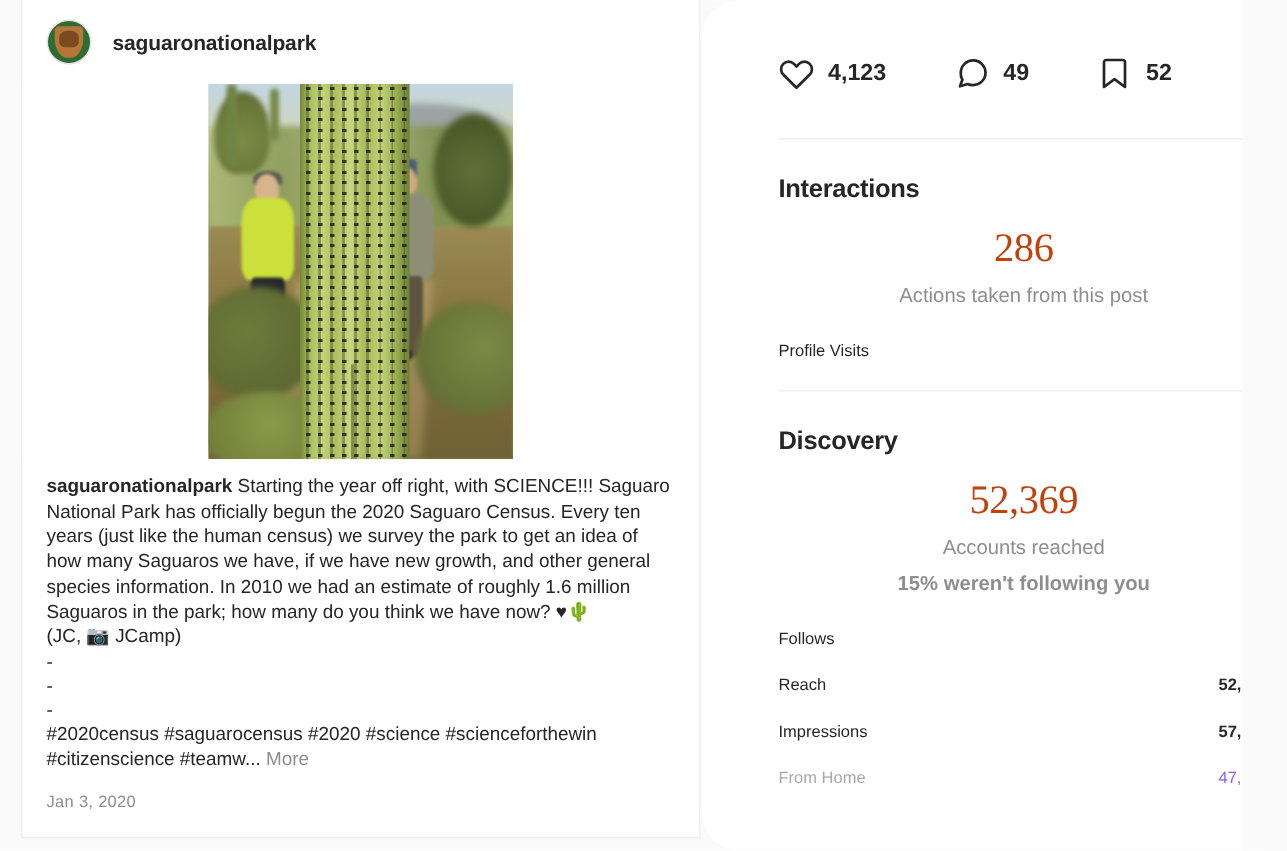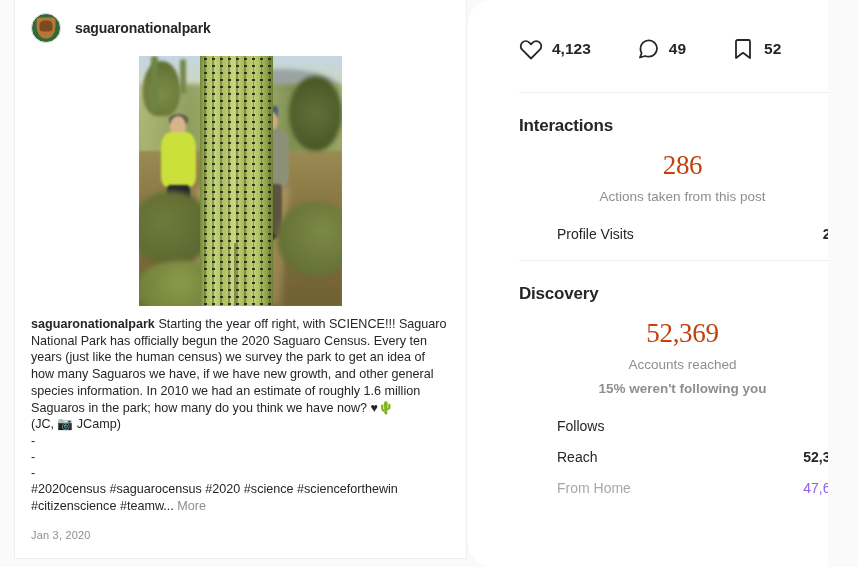--- a/index.html
+++ b/index.html
@@ -181,23 +181,22 @@
   }
   .big-wrap { text-align: center; }
   .big-num {
     font-size: 27px; color: #c2410c; padding-top: 14px; letter-spacing: -.3px; font-family: Liberation Serif, serif;
   }
   .big-sub { font-size: 13.5px; color: #8e8e8e; padding-top: 8px; }
   .big-sub2 { font-size: 13.5px; color: #8e8e8e; padding-top: 9px; font-weight: bold; }
 
   .stat-row {
     display: flex; justify-content: space-between; align-items: center;
-    font-size: 14px; color: #262626;
+    font-size: 11px; color: #262626;
     height: 31px;
-    margin-left: 38px;
   }
   .stat-row.first { margin-top: 14px; }
   .stat-row .v { font-weight: bold; }
   .stat-row.sub { color: #a8a8a8; }
   .stat-row.sub .v { font-weight: normal; color:#8b5cf6; }
 </style>
 </head>
 <body>
 
 <div id="root">
@@ -330,20 +329,24 @@
     </div>
 
     <div class="stat-row first">
       <span>Follows</span>
       <span class="v">7</span>
     </div>
     <div class="stat-row">
       <span>Reach</span>
       <span class="v">52,369</span>
     </div>
+    <div class="stat-row">
+      <span>Impressions</span>
+      <span class="v">57,623</span>
+    </div>
     <div class="stat-row sub">
       <span>From Home</span>
       <span class="v">47,659</span>
     </div>
     <div class="stat-row sub">
       
       
     </div>
 
   </div>

